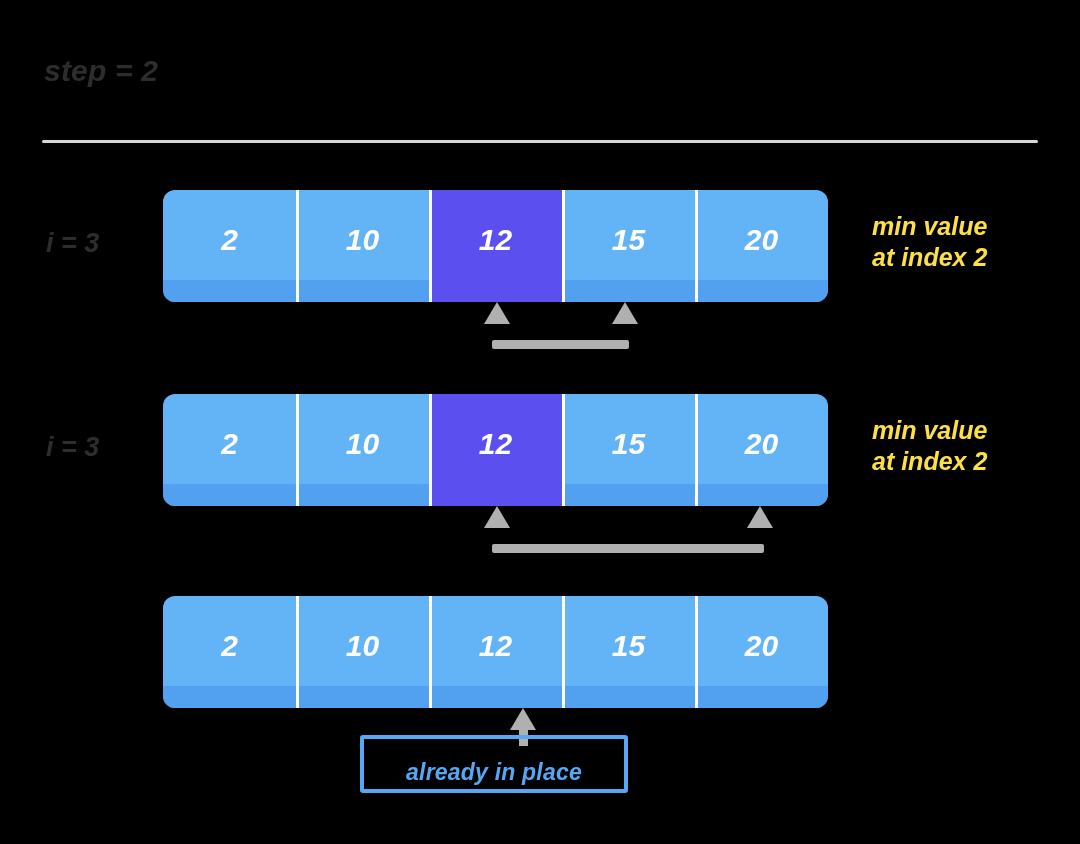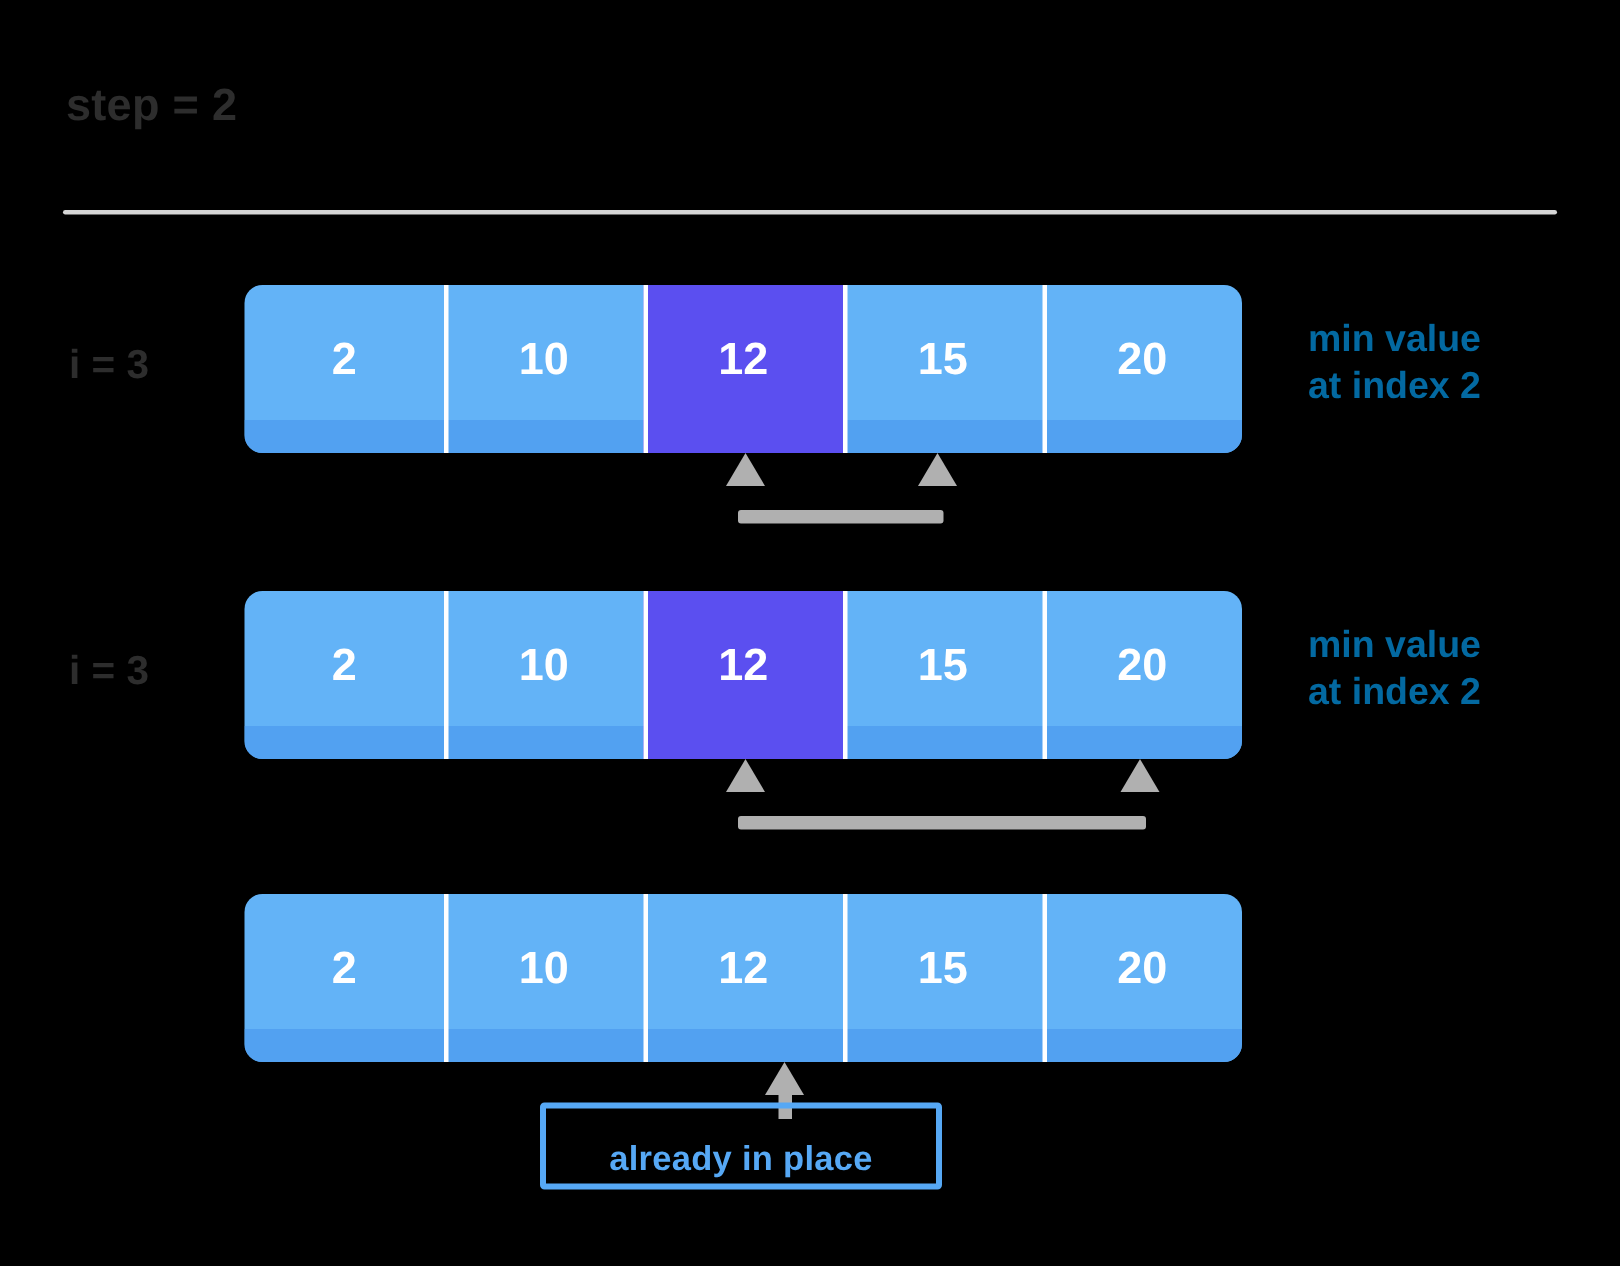--- a/index.html
+++ b/index.html
@@ -3,21 +3,21 @@
 <meta charset="utf-8">
 <title>Selection Sort Step Diagram</title>
 <style>
   * { margin:0; padding:0; box-sizing:border-box; }
   html, body {
     width:1080px; height:844px;
     background:#000000;
     font-family:"Liberation Sans", sans-serif;
     overflow:hidden;
   }
-  #stage { position:relative; width:1080px; height:844px; }
+  #stage { position:relative; width:1080px; height:844px;font-style:italic; }
 
   
   .step-label {
     position:absolute; left:44px; top:54px;
     font-size:30px; font-weight:bold;
     color:#2d2d2d; letter-spacing:.2px;
   }
   .divider {
     position:absolute; left:42px; top:140px;
     width:996px; height:3px;
@@ -64,21 +64,21 @@
   .idx-label {
     position:absolute; left:46px;
     font-size:27px; font-weight:bold; color:#2d2d2d;
     line-height:1.15;
   }
   .idx-1 { top:228px; }
   .idx-2 { top:432px; }
 
   .note-label {
     position:absolute; left:872px;
-    font-size:25px; font-weight:bold; color:#0369a1;
+    font-size:25px; font-weight:bold; color:#fde047;
     line-height:1.22; white-space:pre-line;
   }
   .note-1 { top:211px; }
   .note-2 { top:415px; }
 
   
   .connector { position:absolute; }
   .connector .stem {
     position:absolute; bottom:0; width:100%; height:9px;
     background:#b0b0b0; border-radius:2px;

